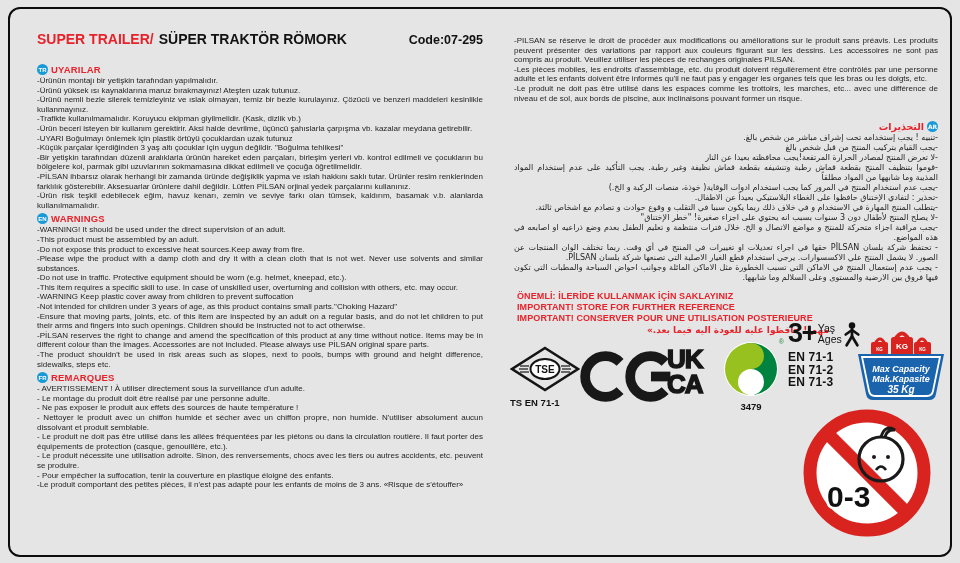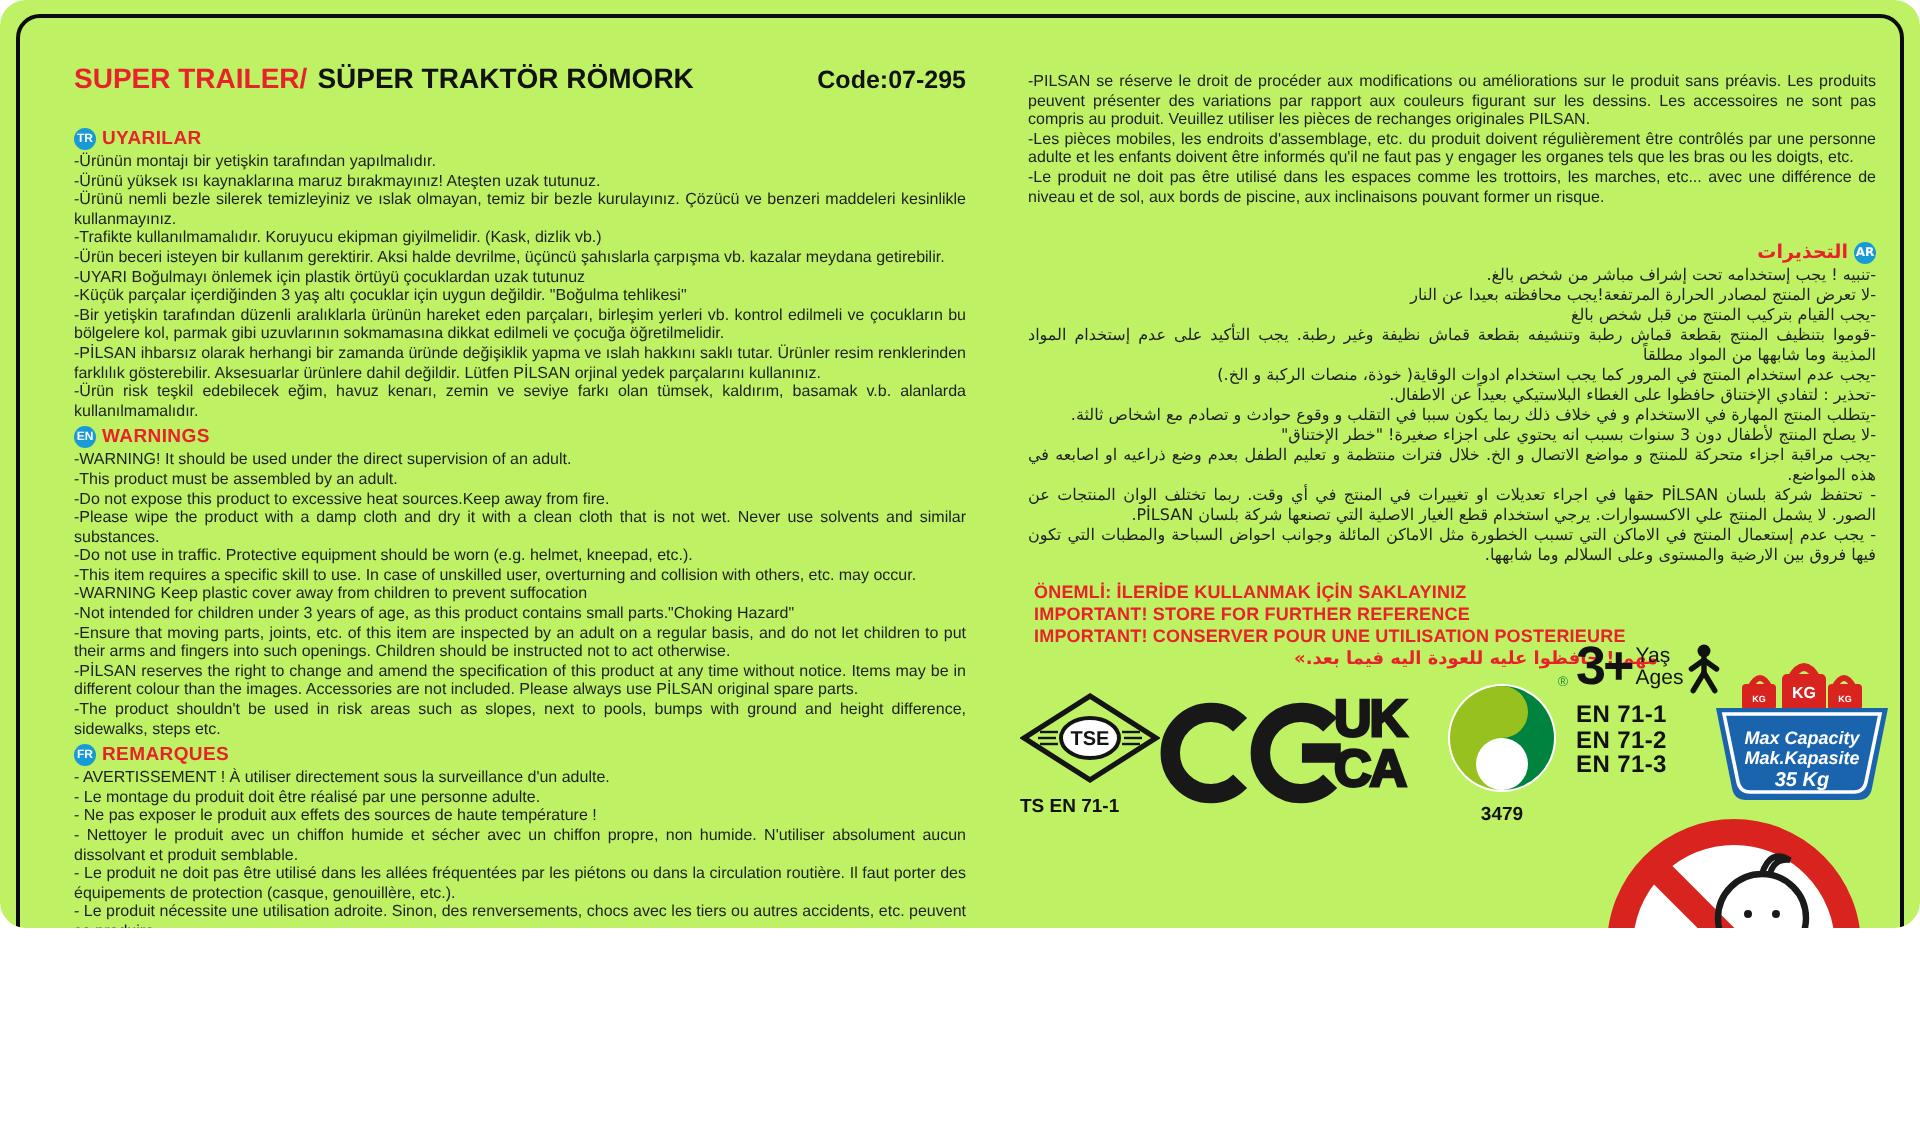--- a/index.html
+++ b/index.html
@@ -1,17 +1,17 @@
 <!DOCTYPE html>
 <html><head>
 <meta charset="utf-8">
 <style>
   html,body{margin:0;padding:0;background:#fff;}
-  .page{position:relative;width:960px;height:464px;background:#bef264;overflow:hidden;
-        font-family:"Liberation Sans",sans-serif;color:#1f1f1f;border-radius:13px;}
+  .page{position:relative;width:960px;height:563px;background:#e5e5e5;overflow:hidden;
+        font-family:"Liberation Sans",sans-serif;color:#1f1f1f;}
   .frame{position:absolute;left:8px;top:7px;width:940px;height:546px;
          border:2px solid #0c0c0c;border-radius:12px;}
   
   .title-row{position:absolute;left:37px;top:31px;width:446px;display:flex;
              justify-content:space-between;align-items:baseline;}
   .product-title{font-size:14px;font-weight:bold;white-space:nowrap;}
   .title-red{color:#e8222a;}
   .title-black{color:#121212;margin-left:5px;}
   .code{font-size:12.5px;font-weight:bold;color:#121212;}
   
@@ -138,22 +138,22 @@
       </div>
   </div>
 
   <div class="ar-sec">
     <div class="sec-head">
       <span class="lang-badge">AR</span>
       <span class="sec-title">التحذيرات</span>
     </div>
     <div>
         <div class="warn-line">-تنبيه ! يجب إستخدامه تحت إشراف مباشر من شخص بالغ.</div>
+        <div class="warn-line">-يجب القيام بتركيب المنتج من قبل شخص بالغ</div>
         <div class="warn-line">-لا تعرض المنتج لمصادر الحرارة المرتفعة!يجب محافظته بعيدا عن النار</div>
-        <div class="warn-line">-يجب القيام بتركيب المنتج من قبل شخص بالغ</div>
         <div class="warn-line">-قوموا بتنظيف المنتج بقطعة قماش رطبة وتنشيفه بقطعة قماش نظيفة وغير رطبة. يجب التأكيد على عدم إستخدام المواد المذيبة وما شابهها من المواد مطلقاً</div>
         <div class="warn-line">-يجب عدم استخدام المنتج في المرور كما يجب استخدام ادوات الوقاية( خوذة، منصات الركبة و الخ.)</div>
         <div class="warn-line">-تحذير : لتفادي الإختناق حافظوا على الغطاء البلاستيكي بعيداً عن الاطفال.</div>
         <div class="warn-line">-يتطلب المنتج المهارة في الاستخدام و في خلاف ذلك ربما يكون سببا في التقلب و وقوع حوادث و تصادم مع اشخاص ثالثة.</div>
         <div class="warn-line">-لا يصلح المنتج لأطفال دون 3 سنوات بسبب انه يحتوي على اجزاء صغيرة! "خطر الإختناق"</div>
         <div class="warn-line">-يجب مراقبة اجزاء متحركة للمنتج و مواضع الاتصال و الخ. خلال فترات منتظمة و تعليم الطفل بعدم وضع ذراعيه او اصابعه في هذه المواضع.</div>
         <div class="warn-line">- تحتفظ شركة بلسان PİLSAN حقها في اجراء تعديلات او تغييرات في المنتج في أي وقت. ربما تختلف الوان المنتجات عن الصور. لا يشمل المنتج علي الاكسسوارات. يرجي استخدام قطع الغيار الاصلية التي تصنعها شركة بلسان PİLSAN.</div>
         <div class="warn-line">- يجب عدم إستعمال المنتج في الاماكن التي تسبب الخطورة مثل الاماكن المائلة وجوانب احواض السباحة والمطبات التي تكون فيها فروق بين الارضية والمستوى وعلى السلالم وما شابهها.</div>
       </div>
   </div>

